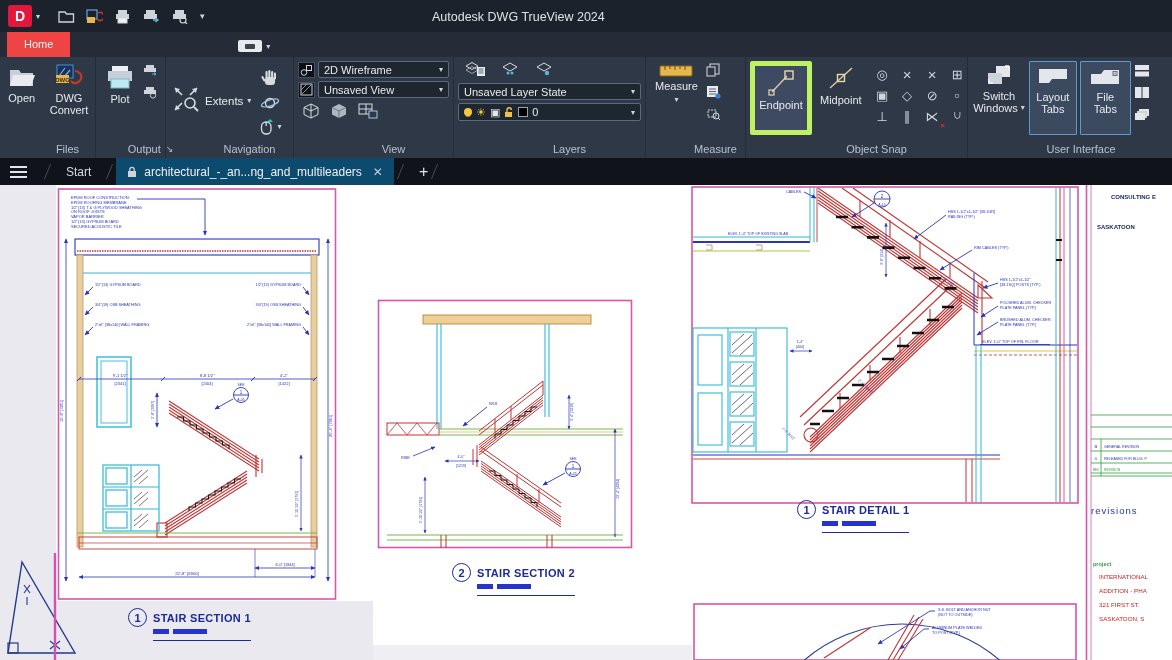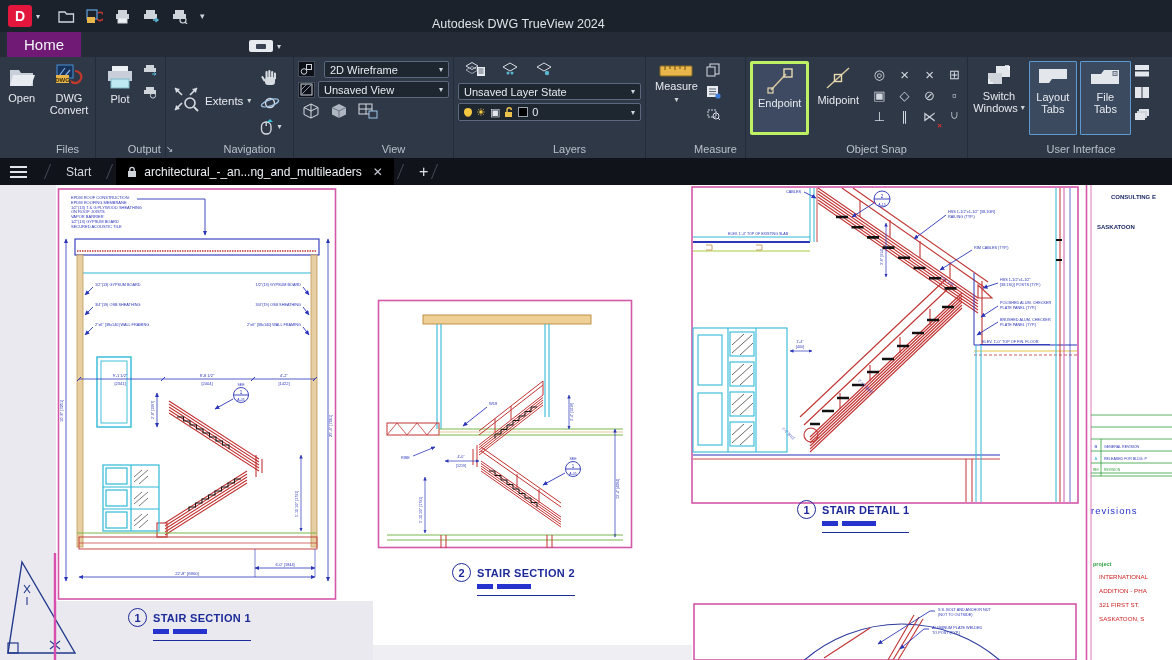--- a/index.html
+++ b/index.html
@@ -6,38 +6,38 @@
   body { margin:0; background:#141820; font-family:"Liberation Sans", sans-serif; }
   .app { position:relative; width:1172px; height:660px; overflow:hidden; background:#2f3847; }
 
   
   .titlebar { height:32px; background:#1c222c; display:flex; align-items:center; padding:0 8px; gap:10px; }
   .applogo { width:24px; height:22px; background:#e3173e; border-radius:3px; color:#fff; font-weight:bold;
              font-size:14px; display:flex; align-items:center; justify-content:center; }
   .caret { font-size:8px; color:#cfd4db; }
   .qat { display:flex; align-items:center; gap:11px; margin-left:8px; }
   .qat svg { display:block; }
-  .title-center { position:absolute; left:432px; top:8px; height:32px; display:flex; align-items:center; gap:26px;
+  .title-center { position:absolute; left:432px; top:1px; height:32px; display:flex; align-items:center; gap:26px;
                   color:#dfe3e8; font-size:12.5px; }
 
   
   .tabrow { height:25px; background:#252c38; display:flex; align-items:flex-end; }
-  .tab-home { background:#701a75; color:#f2f4f7; font-size:15px; padding:4px 17px 5px 17px; margin-left:7px; height:25px; display:flex; align-items:center; }
+  .tab-home { background:#ef4444; color:#f2f4f7; font-size:11px; padding:4px 17px 5px 17px; margin-left:7px; height:25px; display:flex; align-items:center; }
   .ribbon-toggle { margin-left:168px; display:flex; align-items:center; gap:4px; margin-bottom:5px; }
   .pill { width:24px; height:12px; background:#e7eaee; border-radius:2px; display:flex; align-items:center; justify-content:center; }
   .pill i { width:10px; height:5px; background:#3a4352; border-radius:1px; display:block; }
 
   
   .ribbon { height:101px; background:#2f3847; display:flex; }
   .panel { display:flex; flex-direction:column; border-right:1px solid #232c3a; }
   .panel-body { height:83px; display:flex; align-items:flex-start; padding:4px 4px 0 4px; gap:3px; }
   .panel-label { height:18px; font-size:11px; color:#b9c1cc; display:flex; align-items:center; justify-content:center; gap:5px;padding-left:40px; }
   .bigbtn { display:flex; flex-direction:column; align-items:center; gap:2px; padding:3px 5px; color:#e7eaef;
             font-size:11px; line-height:12px; text-align:center; border-radius:2px; }
-  .bigbtn.sel { background:#3d4a61; border:3px solid #bef264; }
+  .bigbtn.sel { background:#3d4a61; border:5px solid #bef264; }
   .toggle-sel { background:#3c4a5f; border:1.5px solid #5d9ad1; border-radius:1px; }
   .minicol { display:flex; flex-direction:column; gap:4px; padding-top:2px; }
   .dd { display:flex; align-items:center; background:#1e2630; border:1px solid #5c6880; border-radius:2px;
         color:#e7ebf1; font-size:11px; height:17px; padding:0 5px; gap:4px; }
   .dd .c { margin-left:auto; font-size:8px; color:#cfd6df; }
   .chip { width:17px; height:16px; background:#0d1117; border:1px solid #444e5e; display:flex; align-items:center; justify-content:center; }
   .snapgrid { display:grid; grid-template-columns:repeat(4,25px); grid-auto-rows:21px; color:#d2d8e0; font-size:13px; padding-top:3px; }
   .snapgrid span { display:flex; align-items:center; justify-content:center; }
   .magnet { position:relative; transform:rotate(180deg); }
   .magnet b { position:absolute; color:#e03030; font-size:8px; right:-5px; top:-3px; transform:rotate(180deg); }
@@ -45,21 +45,21 @@
   .bulb { width:8px; height:8px; border-radius:50%; background:#f5c842; box-shadow:0 2px 0 -1px #b89530; }
   .sun { color:#f5c842; font-size:11px; }
   .vpi { color:#e4e8ee; font-size:11px; }
 
   
   .filetabs { height:27px; background:#10141a; display:flex; align-items:center; padding:0 10px; }
   .burger { display:flex; flex-direction:column; gap:3px; margin-right:14px; }
   .burger i { width:17px; height:2px; background:#e2e5ea; display:block; }
   .slash { width:1px; height:15px; background:#434b58; transform:skewX(-22deg); margin:0 6px; }
   .ftab { color:#d6dade; font-size:12px; padding:0 12px; height:27px; display:flex; align-items:center; }
-  .ftab.active { background:#000000; color:#eef1f5; gap:7px; padding:0 11px; }
+  .ftab.active { background:#0c4a6e; color:#eef1f5; gap:7px; padding:0 11px; }
   .ftab .x { color:#c9ced6; font-size:12px; margin-left:4px; }
   .plus { color:#dfe3e9; font-size:16px; margin-left:12px; }
 
   
   .canvas { position:relative; width:1172px; height:475px; background:#ffffff; overflow:hidden; }
   .gray { position:absolute; background:#e9e9ef; }
   .sheet { position:absolute; }
   svg text { font-family:"Liberation Sans", sans-serif; }
   .sheet-label { position:absolute; display:flex; align-items:flex-start; gap:6px; color:#1d2a99; }
   .cnum { width:19px; height:19px; border:1.8px solid #1d2a99; border-radius:50%; display:flex; align-items:center;
@@ -224,21 +224,21 @@
             </span>
         </div>
       </div>
       <div class="panel-label">
           <span>Navigation</span>
         </div>
     </div>
 
     <div class="panel" style="width:160px">
       <div class="panel-body" style="flex-direction:column;gap:3px;align-items:stretch">
-        <div style="display:flex;gap:9px;align-items:flex-start">
+        <div style="display:flex;gap:3px;align-items:flex-end">
           <span class="chip">
               <svg width="13" height="13" viewBox="0 0 13 13">
                 <circle cx="4" cy="8.5" r="2.8" fill="none" stroke="#cfd4db"></circle>
                 <rect x="6.5" y="1.5" width="5" height="5" fill="none" stroke="#cfd4db"></rect>
               </svg>
             </span>
           <div class="dd" style="flex:1">
               <span>2D Wireframe</span>
               <span class="c">▾</span>
             </div>

